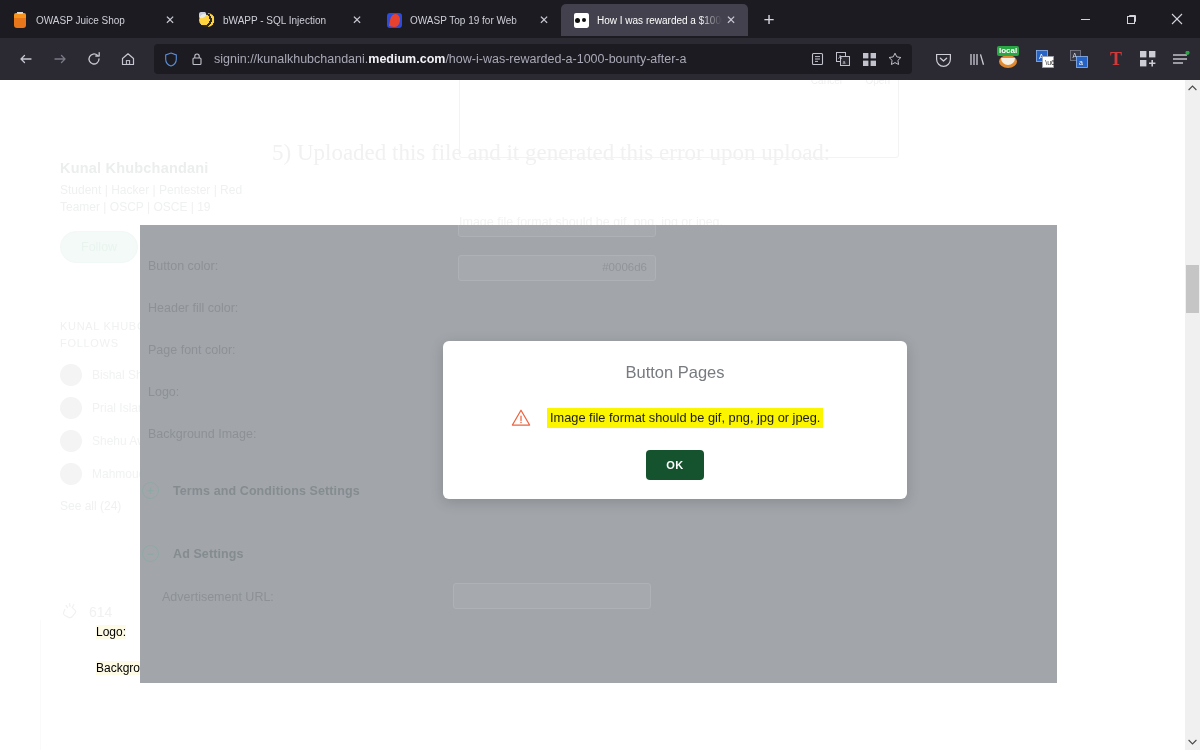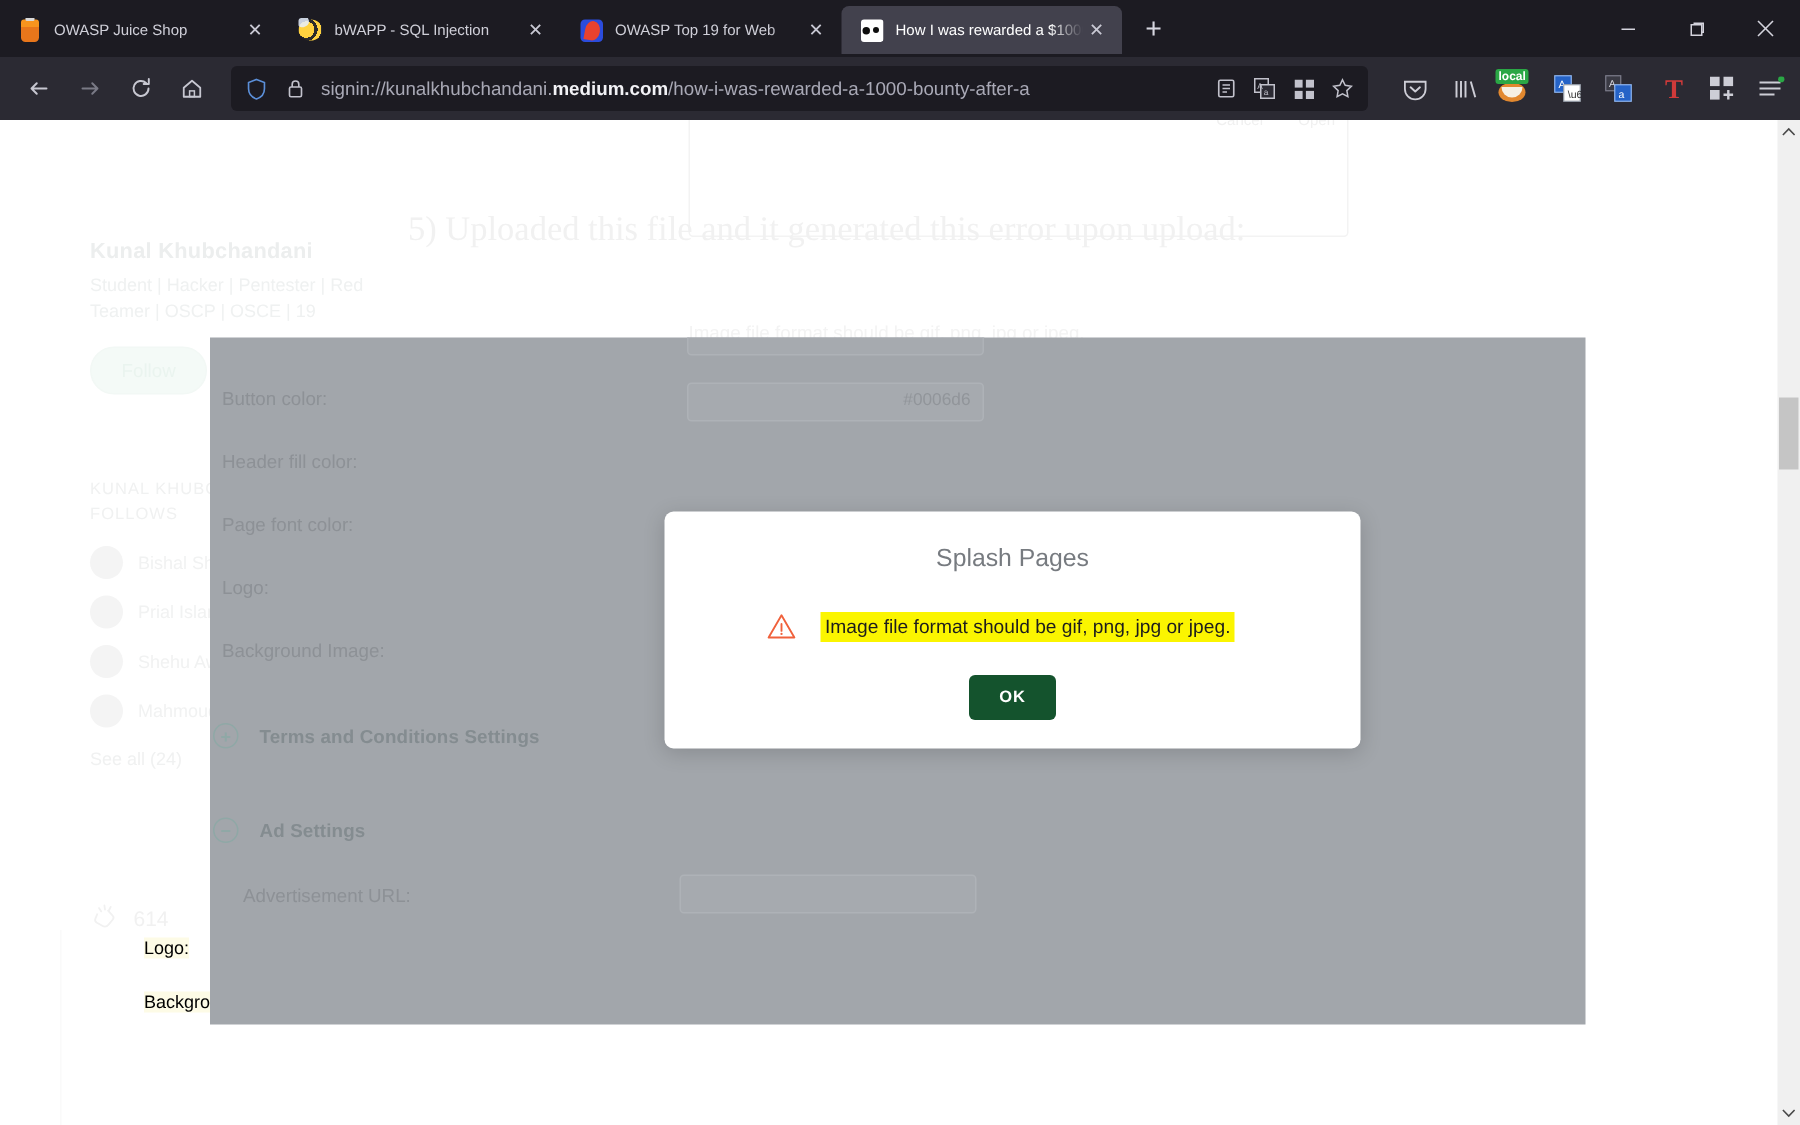--- a/index.html
+++ b/index.html
@@ -505,21 +505,21 @@
         <div class="sect" style="left:2px; top:320px;">
           <span class="pm">−</span>
           <span class="st">Ad Settings</span>
         </div>
 
         <div class="flabel" style="left:22px; top:365px;">Advertisement URL:</div>
         <div class="finput" style="left:313px; top:358px;"></div>
       </div>
 
       <div class="alert">
-        <div class="atitle">Splash Pages</div>
+        <div class="atitle">Button Pages</div>
         <div class="arow">
           <span class="warn-ico">
             <svg width="20" height="20" viewBox="0 0 20 20">
               <path d="M10 2.2 18.6 17H1.4z" fill="none" stroke="#f0613c" stroke-width="1.25" stroke-linejoin="round"></path>
               <line x1="10" y1="8" x2="10" y2="12.6" stroke="#f0613c" stroke-width="1.25" stroke-linecap="round"></line>
               <circle cx="10" cy="14.6" r="0.75" fill="#f0613c"></circle>
             </svg>
           </span>
           <span class="amsg">Image file format should be gif, png, jpg or jpeg.</span>
         </div>

